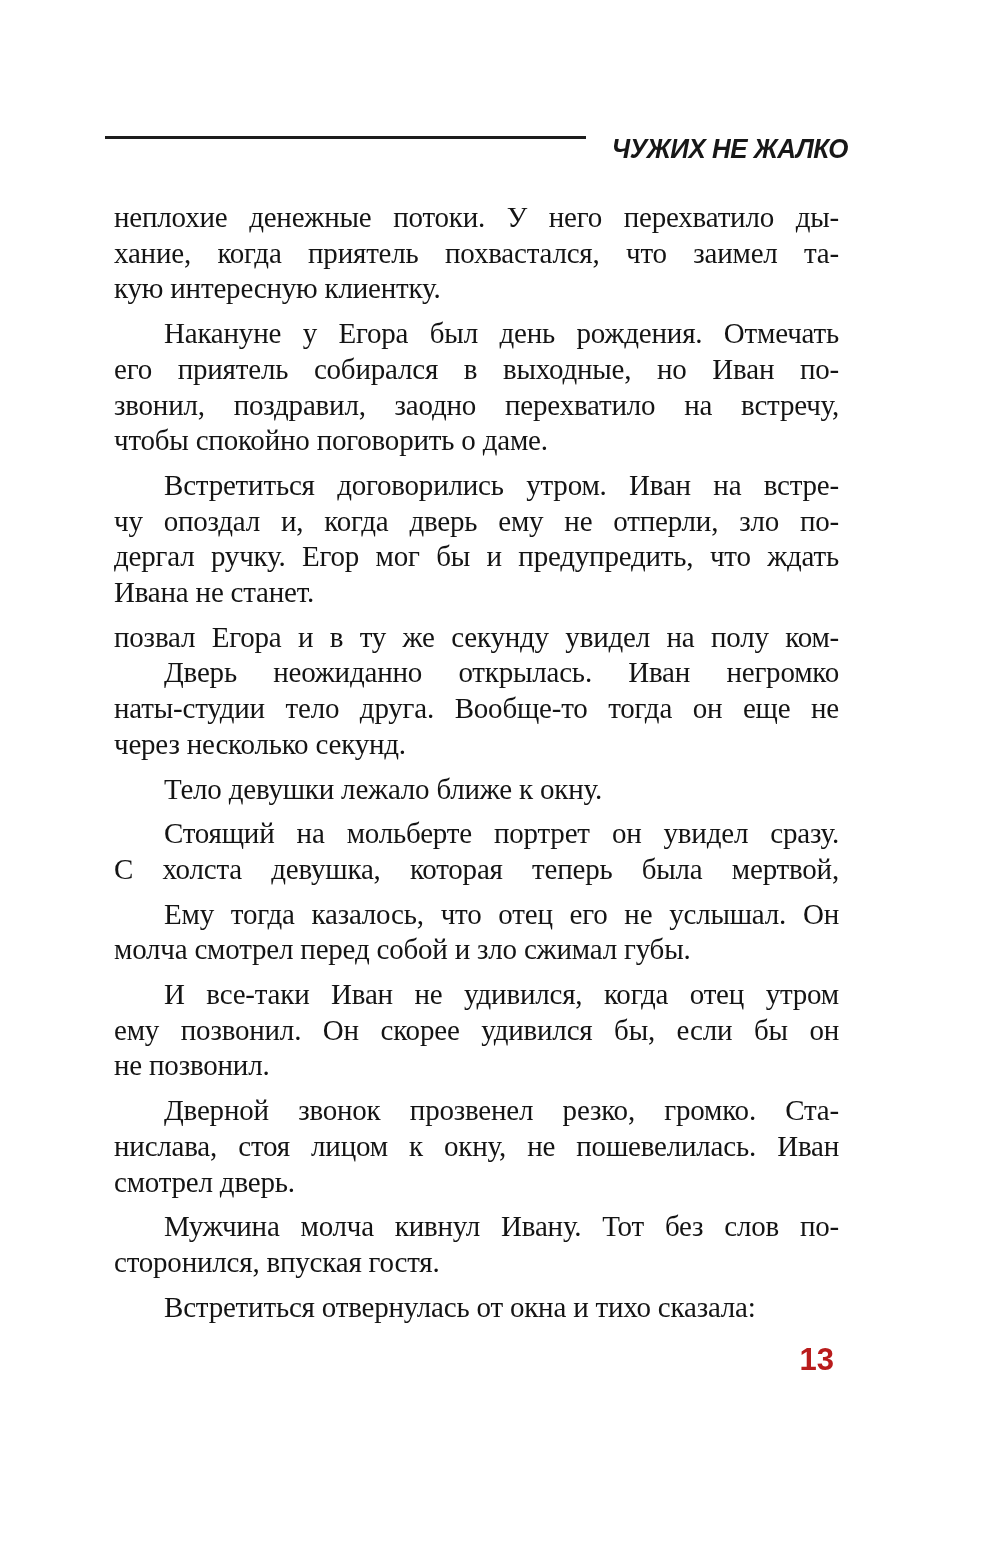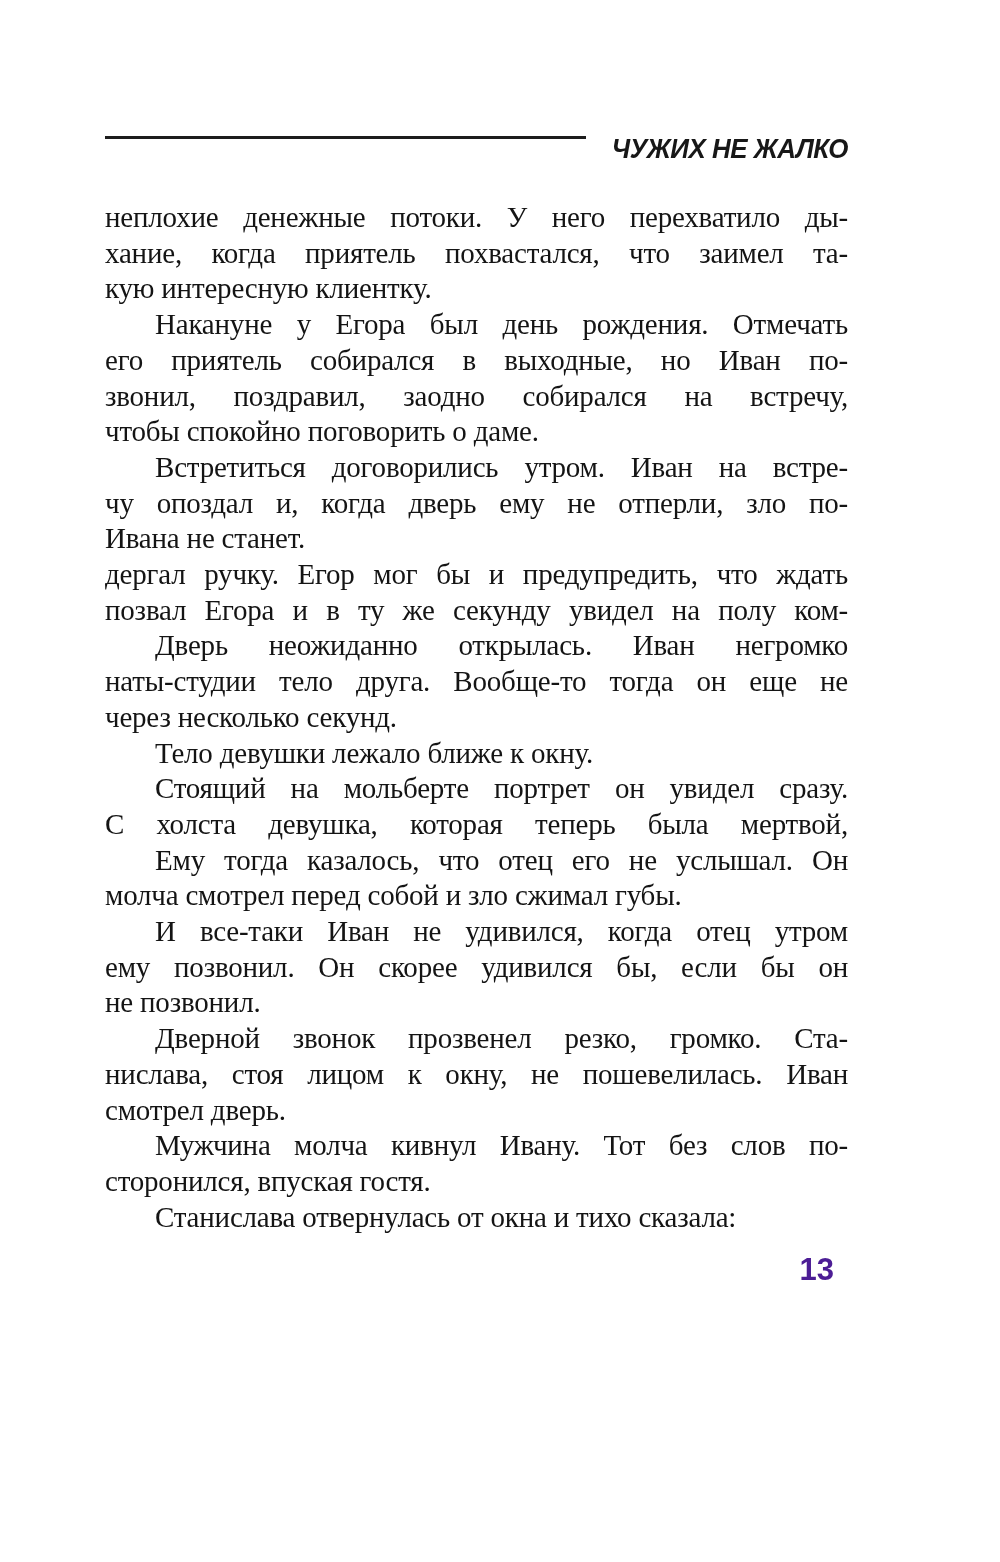--- a/index.html
+++ b/index.html
@@ -41,35 +41,35 @@
     transform-origin:right bottom;
   }
   
   .bodytext{
     margin:30px 152px 0 105px;   
     width:743px;
     font-size:29px;
     line-height:35.7px;
     letter-spacing:-0.2px;
   }
-  .para{margin:0;padding:0;}
+  .para{margin:9px;padding:0;}
   .line{min-height:35.7px;}
   .j{text-align:justify;text-align-last:justify;}
   .ind{text-indent:50px;}
   
   .folio{
     margin:17px 152px 0 105px;
     width:743px;
     text-align:right;
     padding-right:14px;
     box-sizing:border-box;
     font-family:"Liberation Sans", sans-serif;
     font-weight:700;
     font-size:31px;
-    color:#4c1d95;
+    color:#b91c1c;
     letter-spacing:0;
   }
 </style>
 </head>
 <body>
 
 <div class="page">
 
   <div class="header">
     <div class="header-rule"></div>
@@ -80,29 +80,29 @@
 
     <div class="para">
       <div class="line j">неплохие денежные потоки. У него перехватило ды-</div>
       <div class="line j">хание, когда приятель похвастался, что заимел та-</div>
       <div class="line">кую интересную клиентку.</div>
     </div>
 
     <div class="para">
       <div class="line j ind">Накануне у Егора был день рождения. Отмечать</div>
       <div class="line j">его приятель собирался в выходные, но Иван по-</div>
-      <div class="line j">звонил, поздравил, заодно собирался на встречу,</div>
+      <div class="line j">звонил, поздравил, заодно перехватило на встречу,</div>
       <div class="line">чтобы спокойно поговорить о даме.</div>
     </div>
 
     <div class="para">
       <div class="line j ind">Встретиться договорились утром. Иван на встре-</div>
       <div class="line j">чу опоздал и, когда дверь ему не отперли, зло по-</div>
+      <div class="line j">дергал ручку. Егор мог бы и предупредить, что ждать</div>
       <div class="line">Ивана не станет.</div>
-      <div class="line j">дергал ручку. Егор мог бы и предупредить, что ждать</div>
     </div>
 
     <div class="para">
       <div class="line j">позвал Егора и в ту же секунду увидел на полу ком-</div>
       <div class="line j ind">Дверь неожиданно открылась. Иван негромко</div>
       <div class="line j">наты-студии тело друга. Вообще-то тогда он еще не</div>
       <div class="line">через несколько секунд.</div>
     </div>
 
     <div class="para">
@@ -131,20 +131,20 @@
       <div class="line j">нислава, стоя лицом к окну, не пошевелилась. Иван</div>
       <div class="line">смотрел дверь.</div>
     </div>
 
     <div class="para">
       <div class="line j ind">Мужчина молча кивнул Ивану. Тот без слов по-</div>
       <div class="line">сторонился, впуская гостя.</div>
     </div>
 
     <div class="para">
-      <div class="line ind">Станислава отвернулась от окна и тихо сказала:</div>
+      <div class="line ind">Встретиться отвернулась от окна и тихо сказала:</div>
     </div>
 
   </div>
 
   <div class="folio">13</div>
 
 </div>
 
 </body></html>

